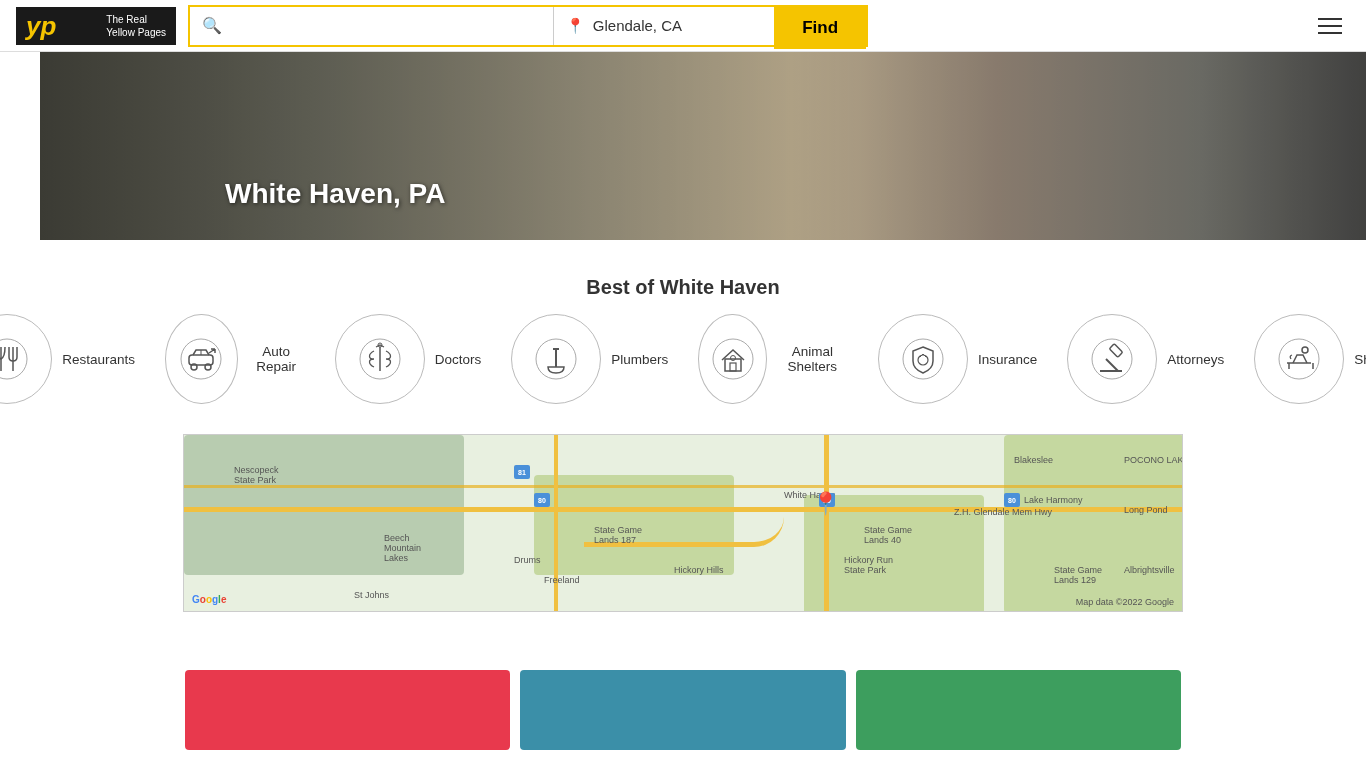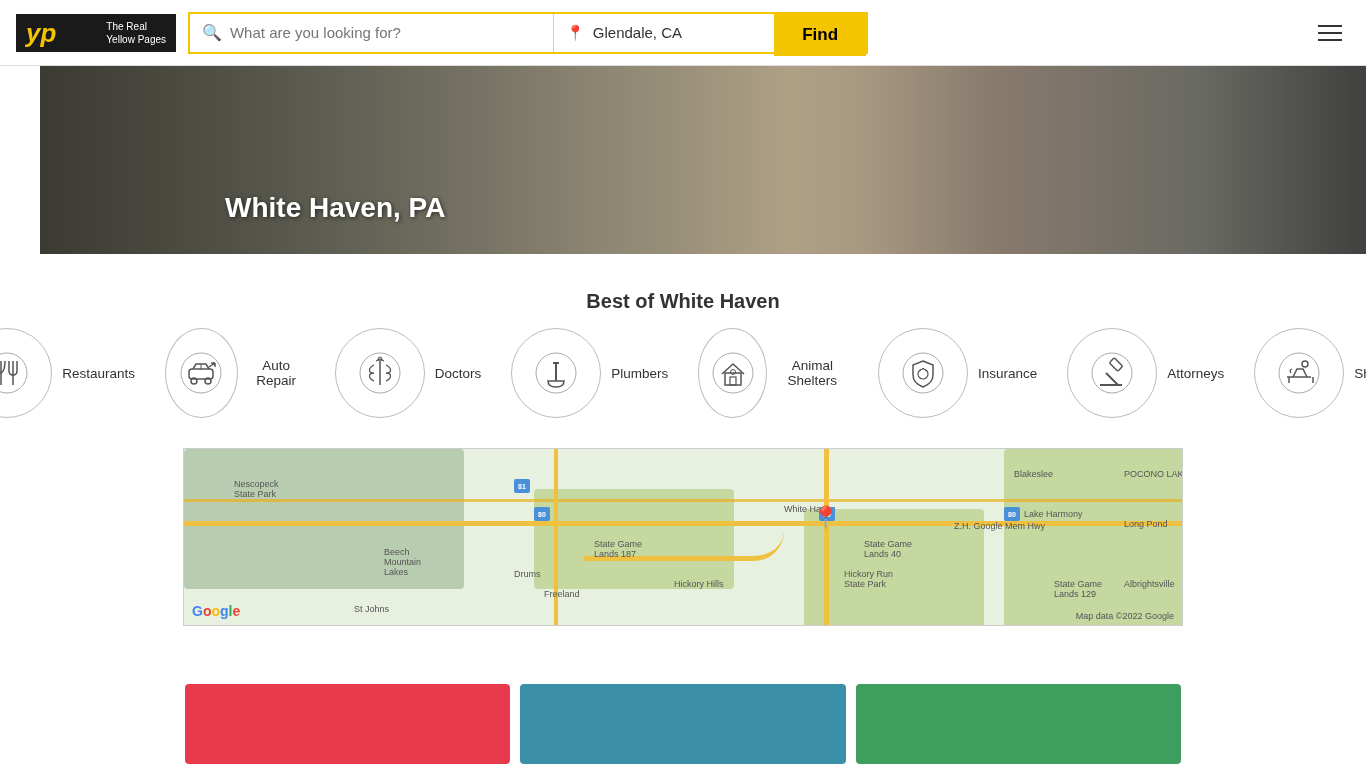--- a/index.html
+++ b/index.html
@@ -2,21 +2,21 @@
 <html><head>
   <meta charset="utf-8">
   <style>
     * { margin: 0; padding: 0; box-sizing: border-box; }
     body { font-family: Arial, sans-serif; background: #fff; width: 1366px; min-height: 768px; overflow-x: hidden; }
 
     
     .header {
       display: flex;
       align-items: center;
-      height: 66px;
+      height: 52px;
       background: #fff;
       border-bottom: 1px solid #ddd;
       padding: 0 16px;
       gap: 12px;
       position: relative;
       z-index: 10;
     }
     .logo-box {
       background: #1a1a1a;
       padding: 6px 10px;
@@ -255,21 +255,20 @@
     <div class="logo-yp">yp</div>
     <div class="logo-text">
       <span>The Real</span><br>
       <span>Yellow Pages</span>
     </div>
   </div>
 
   <div class="search-bar">
     <div class="search-what">
       <span class="search-icon-svg">🔍</span>
-      <input type="text" placeholder="What are you looking for?" style="">
     </div>
     <div class="search-divider"></div>
     <div class="search-where">
       <span style="color:#999;font-size:15px;">📍</span>
       <input type="text" value="Glendale, CA" style="">
     </div>
     <button class="find-btn">Find</button>
   </div>
 
   <div class="hamburger">
@@ -435,39 +434,39 @@
       <div class="map-label" style="left:490px;top:130px;">Hickory Hills</div>
       <div class="map-label" style="left:600px;top:55px;">White Haven</div>
       <div class="map-label" style="left:680px;top:90px;">State Game<br>Lands 40</div>
       <div class="map-label" style="left:660px;top:120px;">Hickory Run<br>State Park</div>
       <div class="map-label" style="left:830px;top:20px;">Blakeslee</div>
       <div class="map-label" style="left:840px;top:60px;">Lake Harmony</div>
       <div class="map-label" style="left:870px;top:130px;">State Game<br>Lands 129</div>
       <div class="map-label" style="left:940px;top:20px;">POCONO LAKE</div>
       <div class="map-label" style="left:940px;top:70px;">Long Pond</div>
       <div class="map-label" style="left:940px;top:130px;">Albrightsville</div>
-      <div class="map-label" style="left:850;top:72px;left:770px;">Z.H. Google Mem Hwy</div>
+      <div class="map-label" style="left:850;top:72px;left:770px;">Z.H. Glendale Mem Hwy</div>
       <div class="map-label" style="left:170px;top:155px;">St Johns</div>
 
       <div style="position:absolute;top:58px;left:350px;width:16px;height:14px;background:#4a90d9;border-radius:2px;display:flex;align-items:center;justify-content:center;">
         <span style="color:#fff;font-size:7px;font-weight:bold;">80</span>
       </div>
       <div style="position:absolute;top:58px;left:635px;width:16px;height:14px;background:#4a90d9;border-radius:2px;display:flex;align-items:center;justify-content:center;">
         <span style="color:#fff;font-size:7px;font-weight:bold;">80</span>
       </div>
       <div style="position:absolute;top:58px;left:820px;width:16px;height:14px;background:#4a90d9;border-radius:2px;display:flex;align-items:center;justify-content:center;">
         <span style="color:#fff;font-size:7px;font-weight:bold;">80</span>
       </div>
       <div style="position:absolute;top:30px;left:330px;width:16px;height:14px;background:#4a90d9;border-radius:2px;display:flex;align-items:center;justify-content:center;">
         <span style="color:#fff;font-size:7px;font-weight:bold;">81</span>
       </div>
 
       <div class="map-pin" style="left:642px;top:82px;">📍</div>
 
-      <div class="google-logo" style="font-family:'Arial';font-size:14px;color:#555;font-weight:normal;bottom:6px;left:8px;position:absolute;">
+      <div class="google-logo" style="font-family:'Arial';font-size:10px;color:#555;font-weight:normal;bottom:6px;left:8px;position:absolute;">
         <span style="color:#4285F4;font-weight:bold;">G</span><span style="color:#EA4335;font-weight:bold;">o</span><span style="color:#FBBC05;font-weight:bold;">o</span><span style="color:#4285F4;font-weight:bold;">g</span><span style="color:#34A853;font-weight:bold;">l</span><span style="color:#EA4335;font-weight:bold;">e</span>
       </div>
       <div class="map-credit">Map data ©2022 Google</div>
     </div>
   </div>
 </div>
 
 <div class="bottom-cards">
 
   <div class="bottom-card card-popular">

